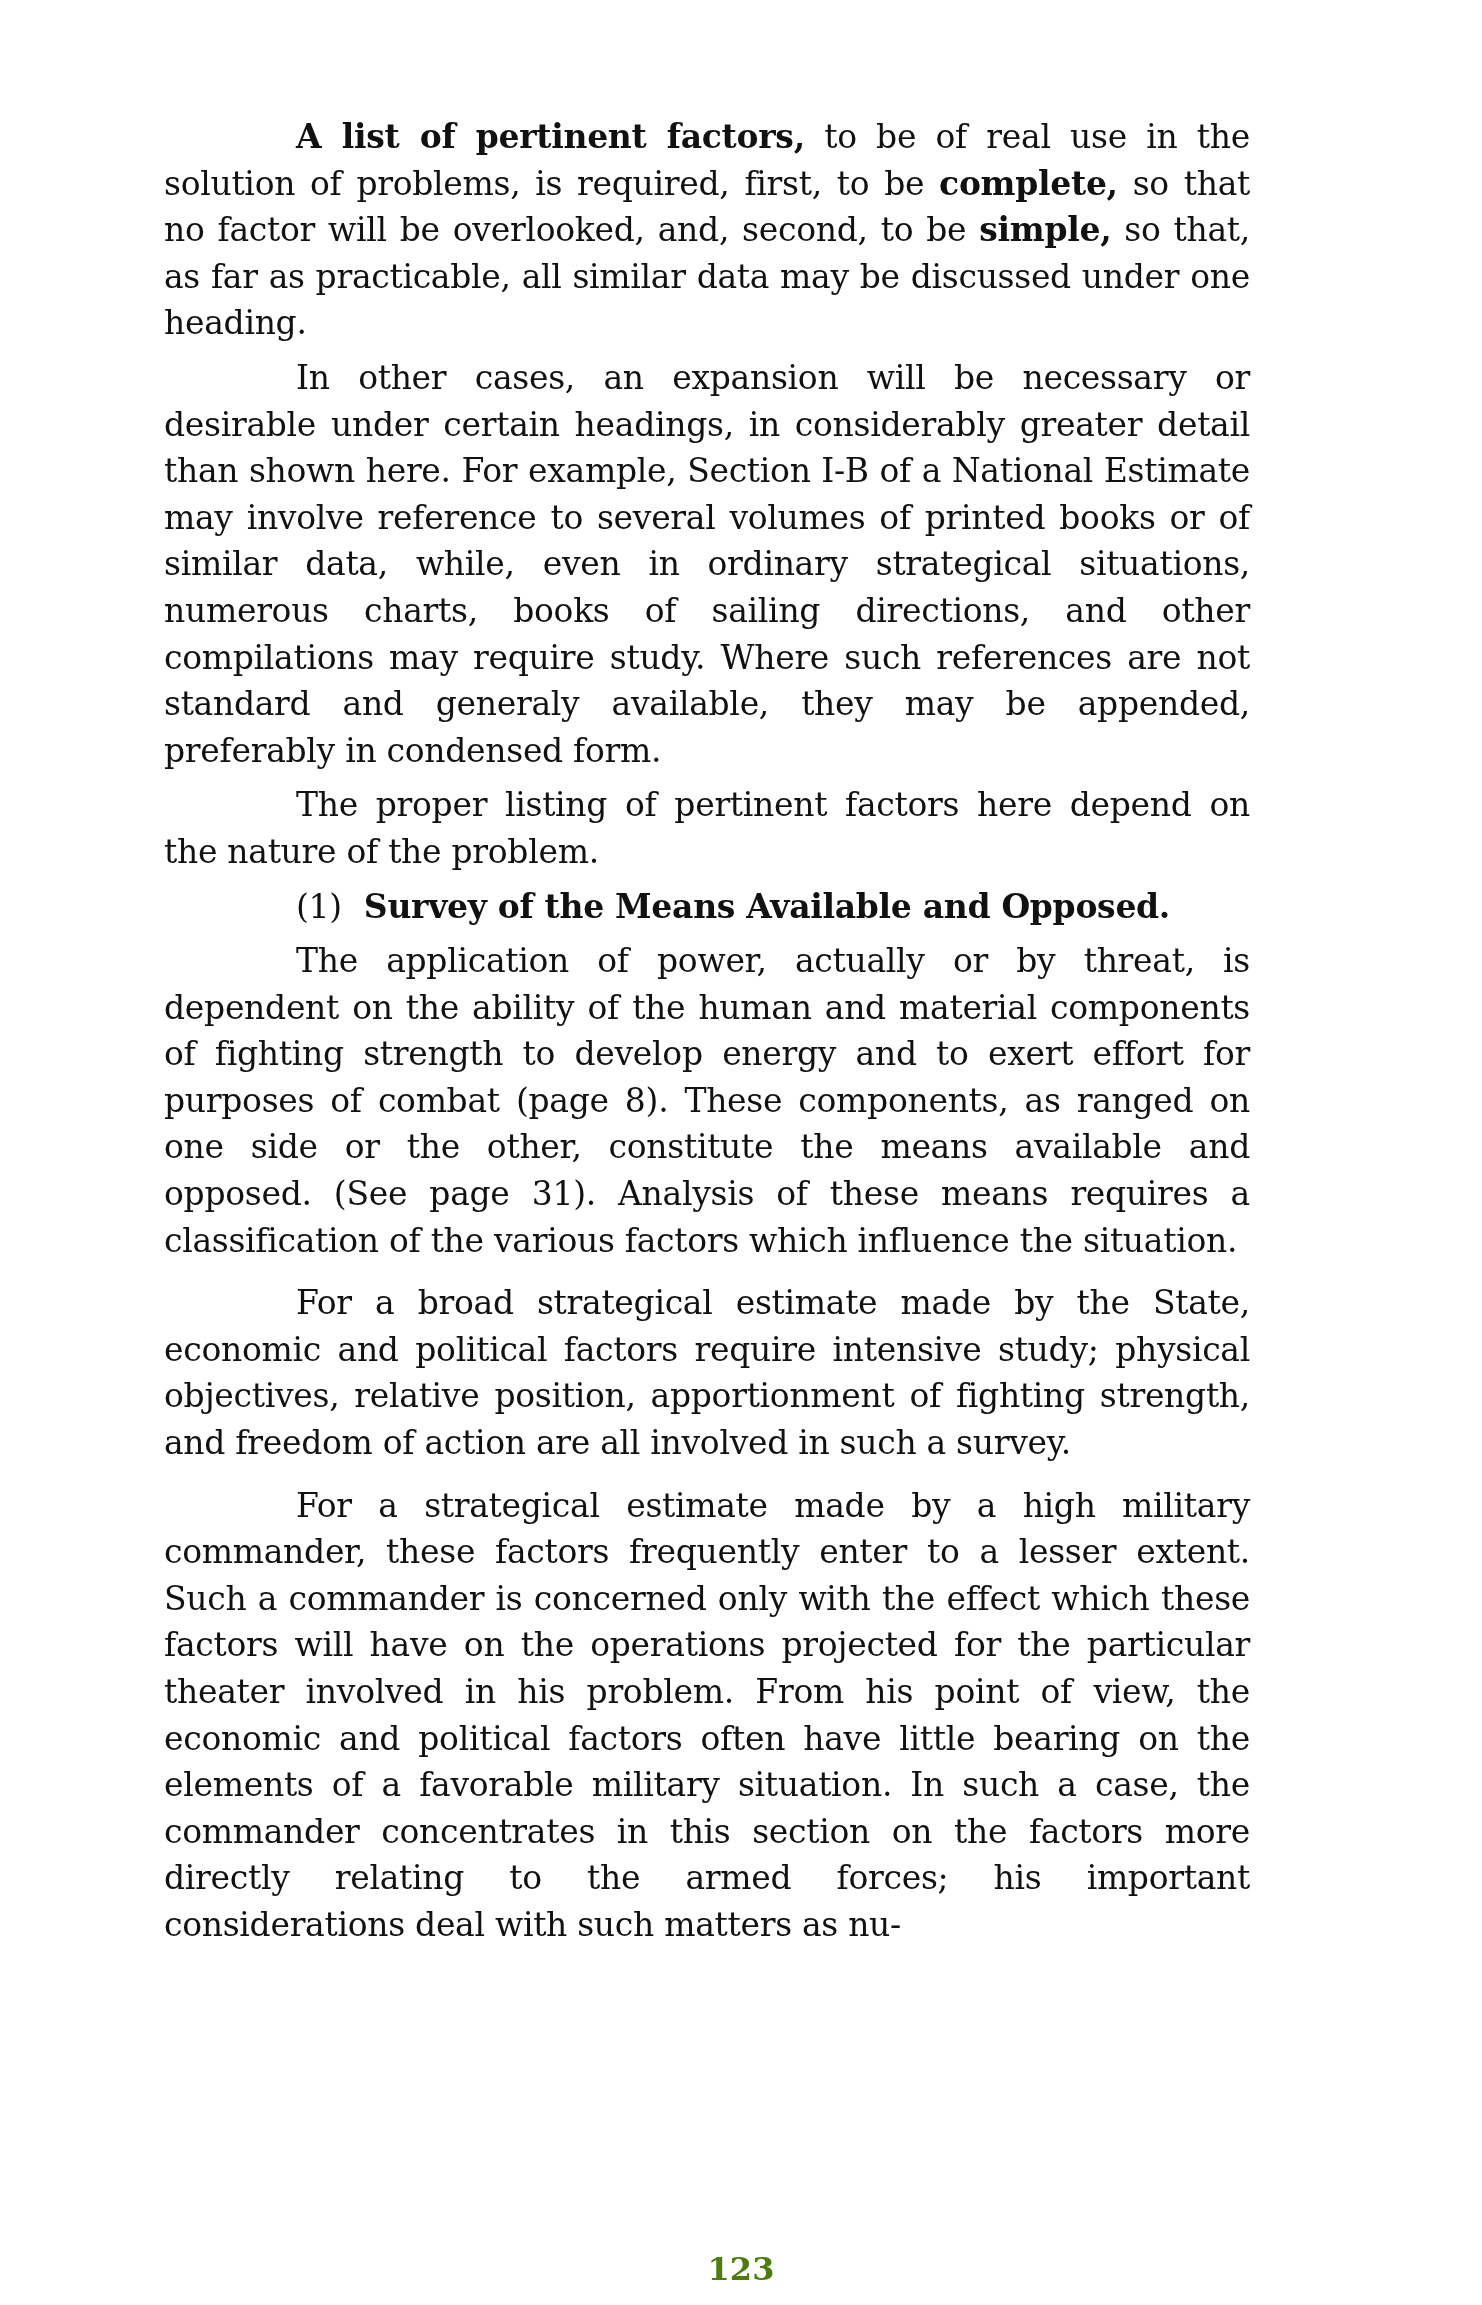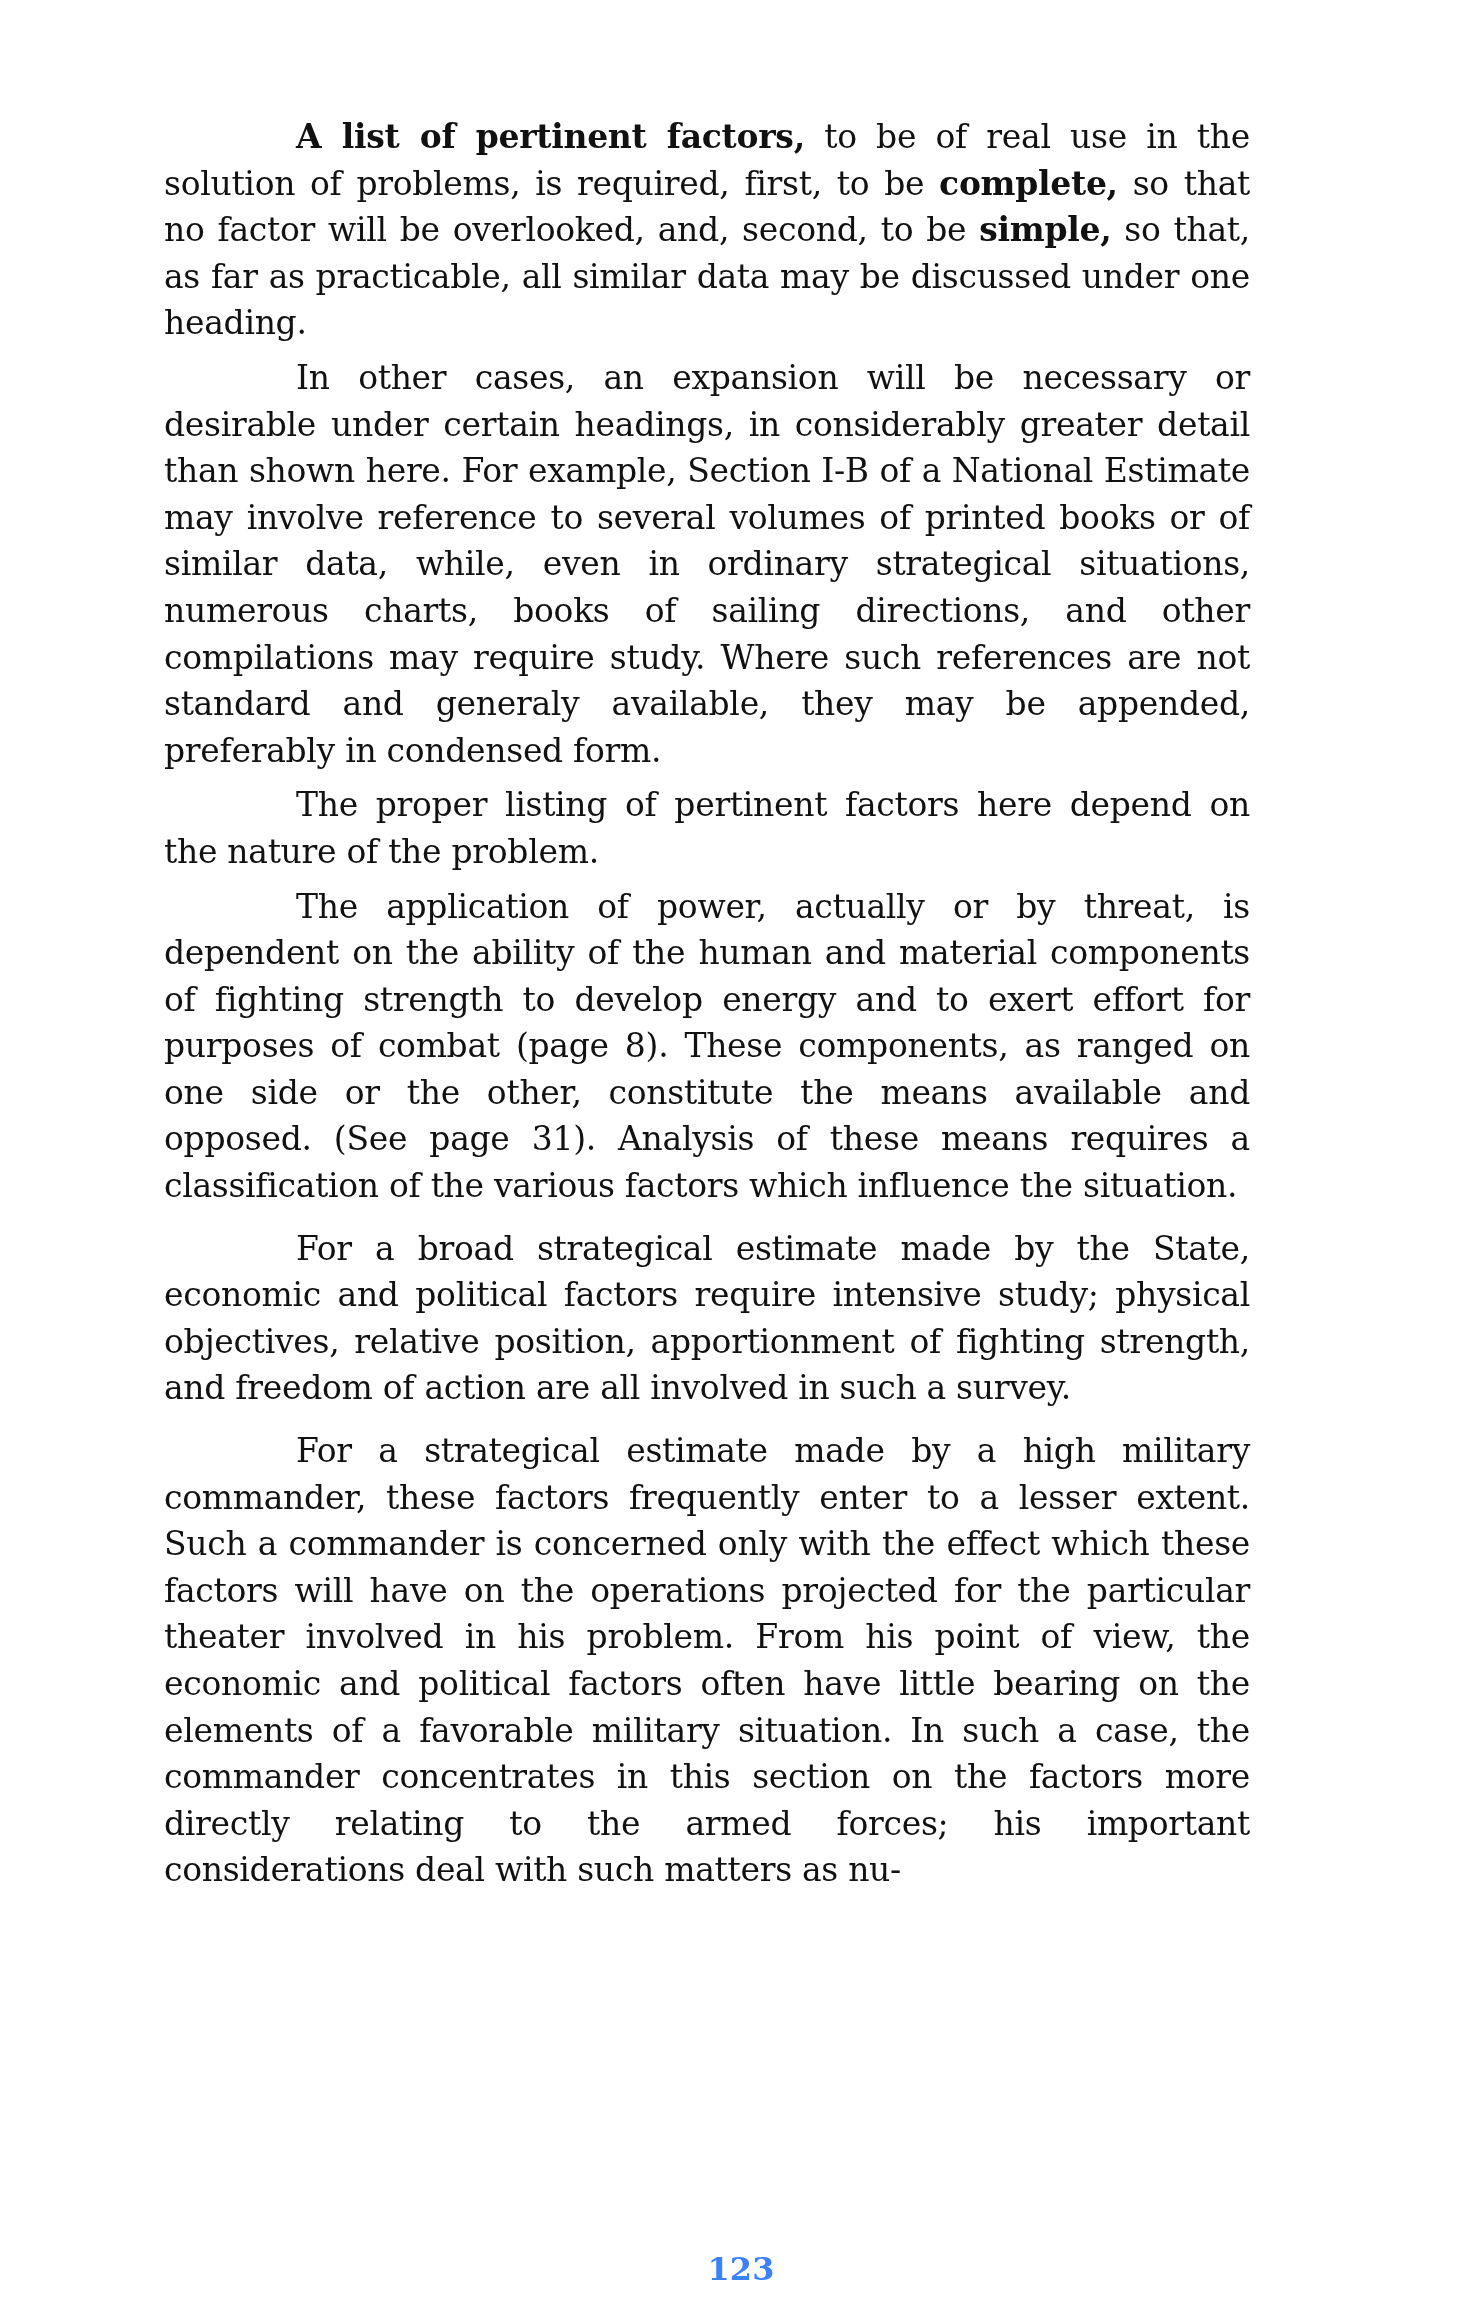--- a/index.html
+++ b/index.html
@@ -23,28 +23,29 @@
   .heading .num { font-weight: normal; margin-right: 22px; }
   .heading .title { font-weight: bold; }
   .folio {
     position: absolute;
     left: 0; width: 1482px;
     top: 2250px;
     text-align: center;
     font-family: "DejaVu Serif", "Liberation Serif", serif;
     font-size: 32px;
     font-weight: bold;
-    color: #3b82f6;
+    color: #4d7c0f;
   }
 </style>
 </head>
 <body>
 
 <div class="page">
   <p><span class="b">A list of pertinent factors,</span><span> to be of real use in the solution of problems, is required, first, to be </span><span class="b">complete,</span><span> so that no factor will be overlooked, and, second, to be </span><span class="b">simple,</span><span> so that, as far as practicable, all similar data may be discussed under one heading.</span></p>
   <p>In other cases, an expansion will be necessary or desirable under certain headings, in considerably greater detail than shown here. For example, Section I-B of a National Estimate may involve reference to several volumes of printed books or of similar data, while, even in ordinary strategical situations, numerous charts, books of sailing directions, and other compilations may require study.  Where such references are not standard and generaly available, they may be appended, preferably in condensed form.</p>
   <p>The proper listing of pertinent factors here depend on the nature of the problem.</p>
+  <p class="heading"><span class="num">(1)</span><span class="title">Survey of the Means Available and Opposed.</span></p>
   <p>The application of power, actually or by threat, is dependent on the ability of the human and material components of fighting strength to develop energy and to exert effort for purposes of combat (page 8). These components, as ranged on one side or the other, constitute the means available and opposed. (See page 31).  Analysis of these means requires a classification of the various factors which influence the situation.</p>
   <p class="spaced">For a broad strategical estimate made by the State, economic and political factors require intensive study; physical objectives, relative position, apportionment of fighting strength, and freedom of action are all involved in such a survey.</p>
   <p class="spaced">For a strategical estimate made by a high military commander, these factors frequently enter to a lesser extent. Such a commander is concerned only with the effect which these factors will have on the operations projected for the particular theater involved in his problem. From his point of view, the economic and political factors often have little bearing on the elements of a favorable military situation. In such a case, the commander concentrates in this section on the factors more directly relating to the armed forces; his important considerations deal with such matters as nu-</p>
 </div>
 
 <div class="folio">123</div>
 
 </body></html>

